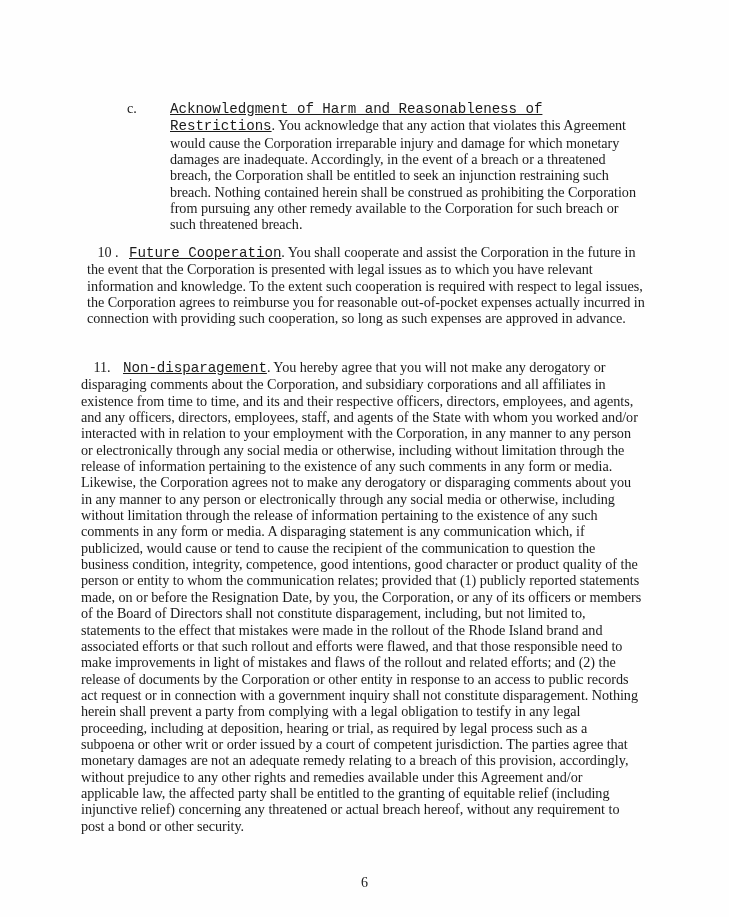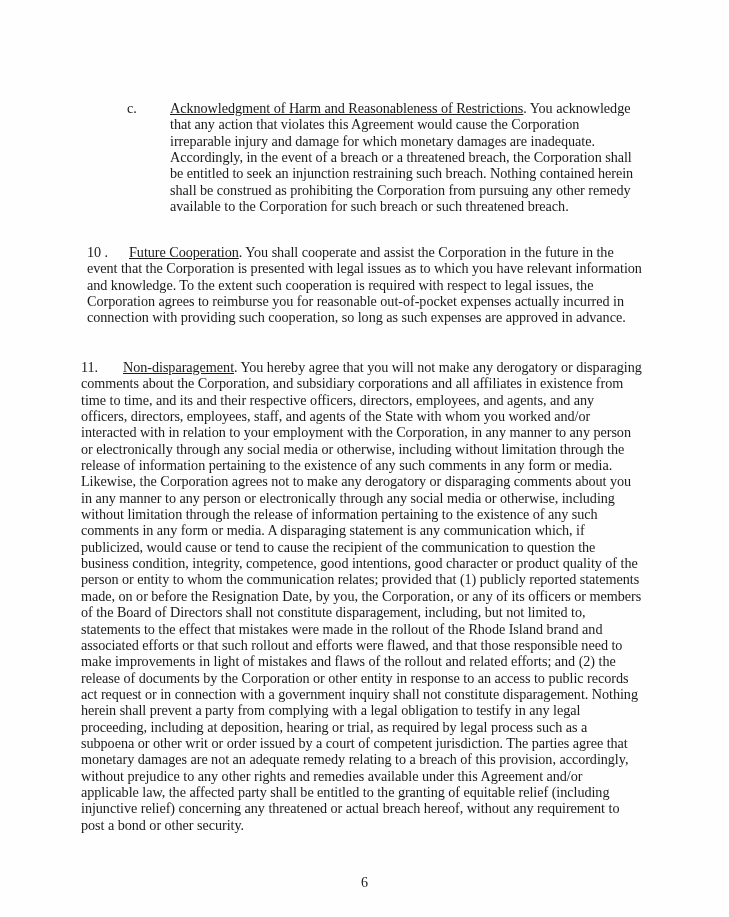--- a/index.html
+++ b/index.html
@@ -45,24 +45,26 @@
       width: 560px;
     }
     .para-11 {
       left: 81px;
       top: 359px;
       width: 562px;
     }
     .num {
       display: inline-block;
       width: 42px;
+      text-align: center;
     }
     .heading {
       text-decoration: underline;
       text-underline-offset: 1px;
+      font-family: Liberation Mono, monospace;
     }
     .page-number {
       position: absolute;
       left: 0;
       width: 729px;
       top: 875px;
       text-align: center;
       font-size: 14px;
     }
   </style>

